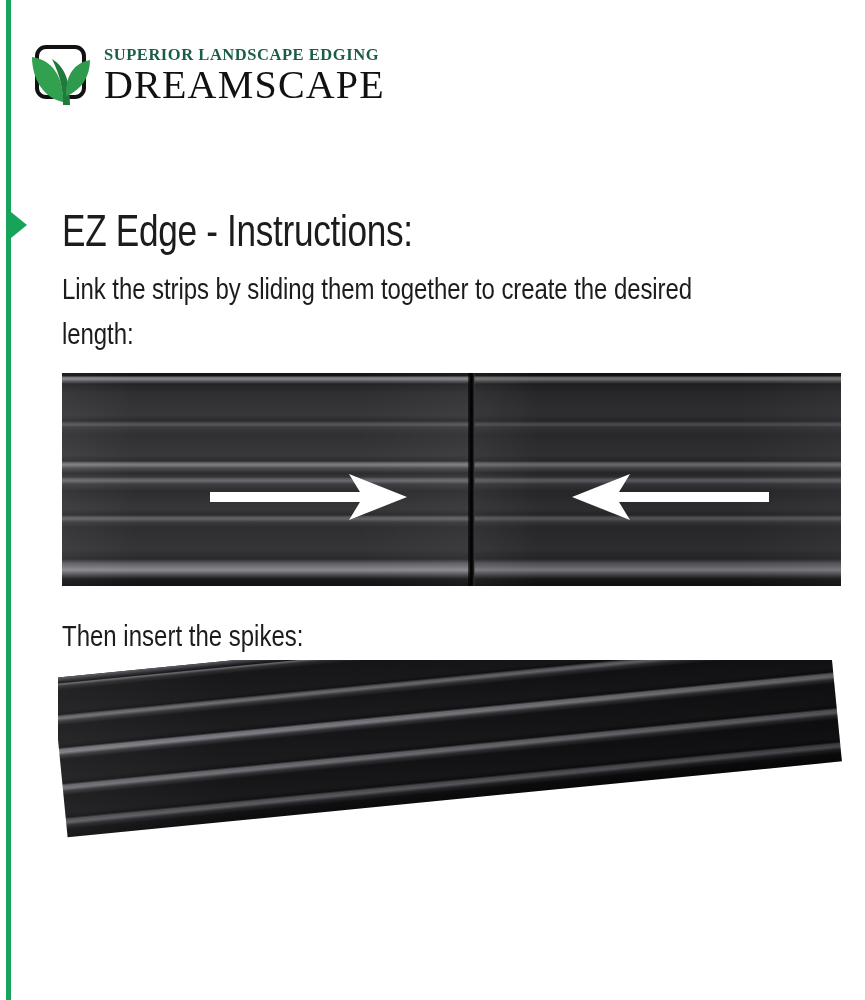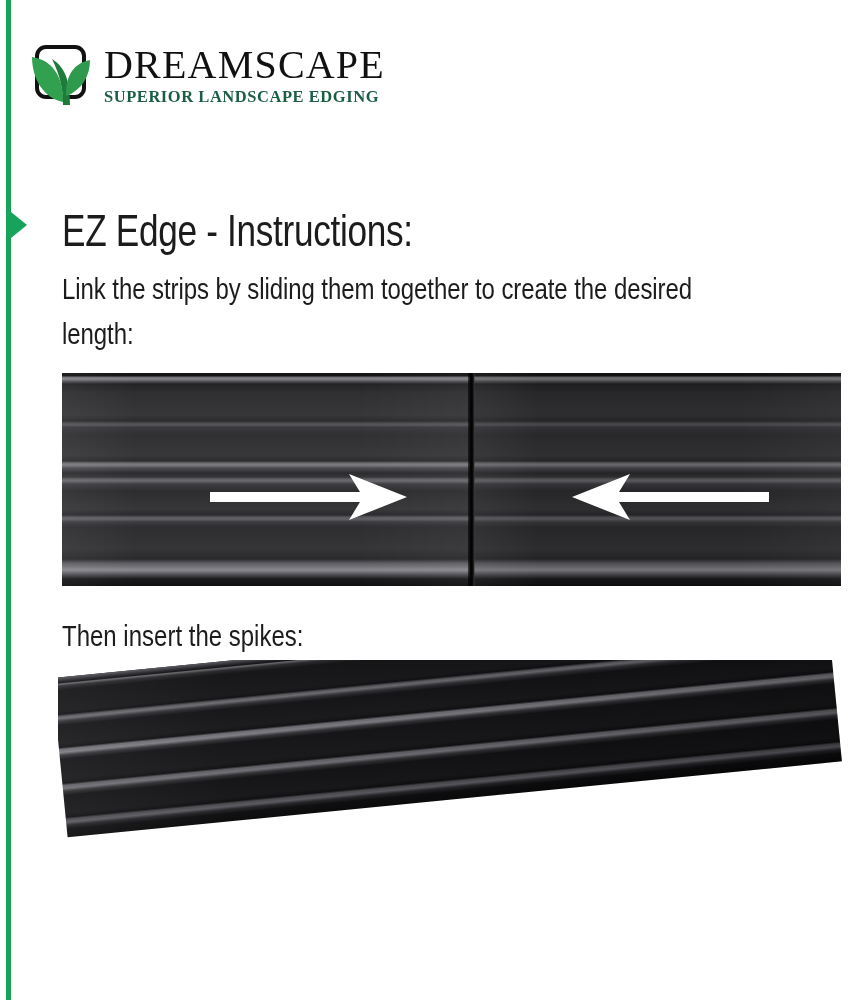--- a/index.html
+++ b/index.html
@@ -267,22 +267,22 @@
     <div id="logo-mark">
       <svg width="62" height="66" viewBox="0 0 62 66" xmlns="http://www.w3.org/2000/svg">
         <rect x="7" y="5" width="47" height="50" rx="9" ry="9" fill="none" stroke="#111111" stroke-width="4"></rect>
         <path d="M40 63 C40 40 36 26 22 17 C30 33 33 47 33 63 Z" fill="#1f7a3c"></path>
         <path d="M33 58 C33 34 22 18 2 15 C2 36 13 56 33 60 Z" fill="#31a14f"></path>
         <path d="M36 52 C36 33 44 21 60 18 C60 34 52 48 36 54 Z" fill="#2f9a4d"></path>
       </svg>
     </div>
 
     <div id="logo-words">
+      <div id="brand-tagline">SUPERIOR LANDSCAPE EDGING</div>
       <div id="brand-name">DREAMSCAPE</div>
-      <div id="brand-tagline">SUPERIOR LANDSCAPE EDGING</div>
     </div>
 
   </div>
 
   <div class="copy" id="heading-main">EZ Edge - Instructions:</div>
 
   <div class="copy" id="para-1">Link the strips by sliding them together to create the desired length:</div>
 
   <div id="photo-strips">
 

